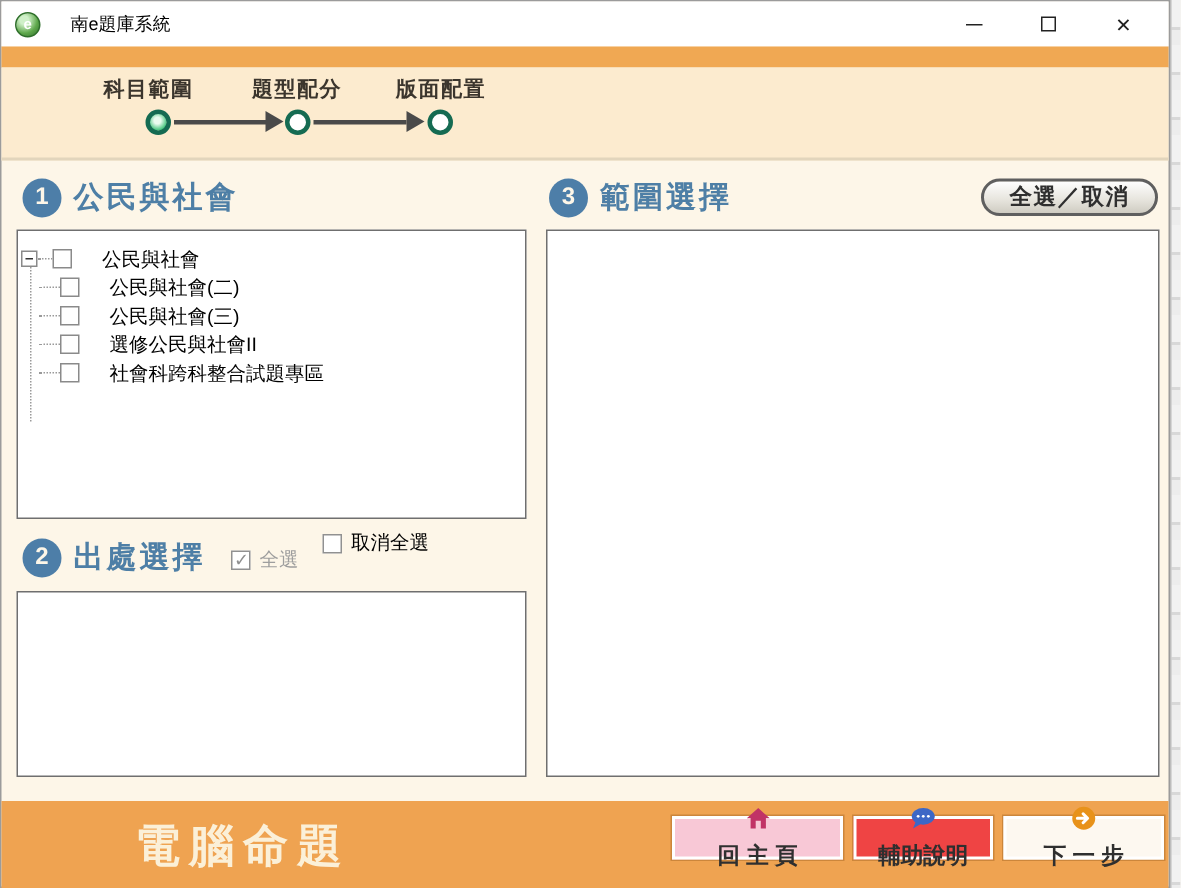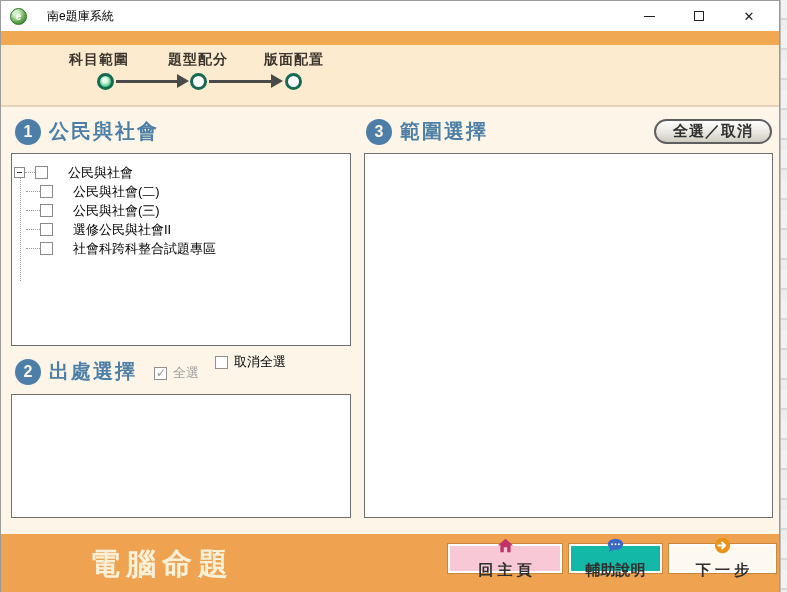--- a/index.html
+++ b/index.html
@@ -82,21 +82,21 @@
 
   
   .footer { position:absolute; left:0; top:533px; width:100%; height:59px; background:#EFA351; }
   .footer-title { position:absolute; left:57px; top:10px; font-size:30px; font-weight:bold;
                   color:#FBF0D8; letter-spacing:6px;margin-left:32px; }
   .f-btn { position:absolute; top:10px; height:29px; border:2px solid #FFFFFF;
            box-shadow:0 0 0 1px rgba(140,80,20,.35); display:flex; align-items:center;
            justify-content:center; font-size:15px; font-weight:bold; color:#2F2F2F; gap:7px;flex-direction:column; }
   .f-btn .ic { width:17px; height:17px; flex:none; display:block; }
   .btn-home { left:447px; width:114px; background:#F8C8D6; }
-  .btn-help { left:568px; width:93px; background:#14b8a6; }
+  .btn-help { left:568px; width:93px; background:#ef4444; }
   .btn-next { left:668px; width:107px; background:#FDF8F0; }
 </style>
 </head>
 <body>
 
 <div class="screen">
 
   <div class="backdrop"></div>
 
   <div class="window">

